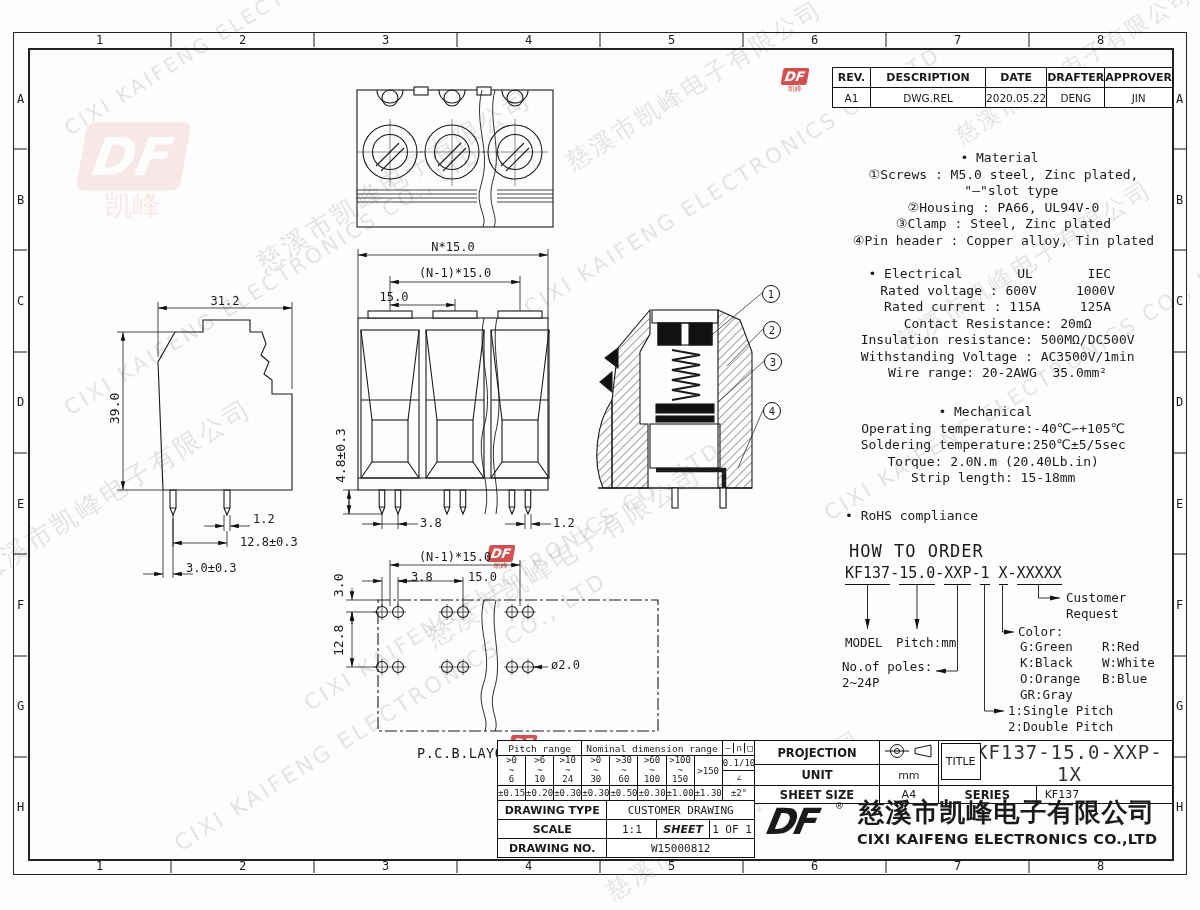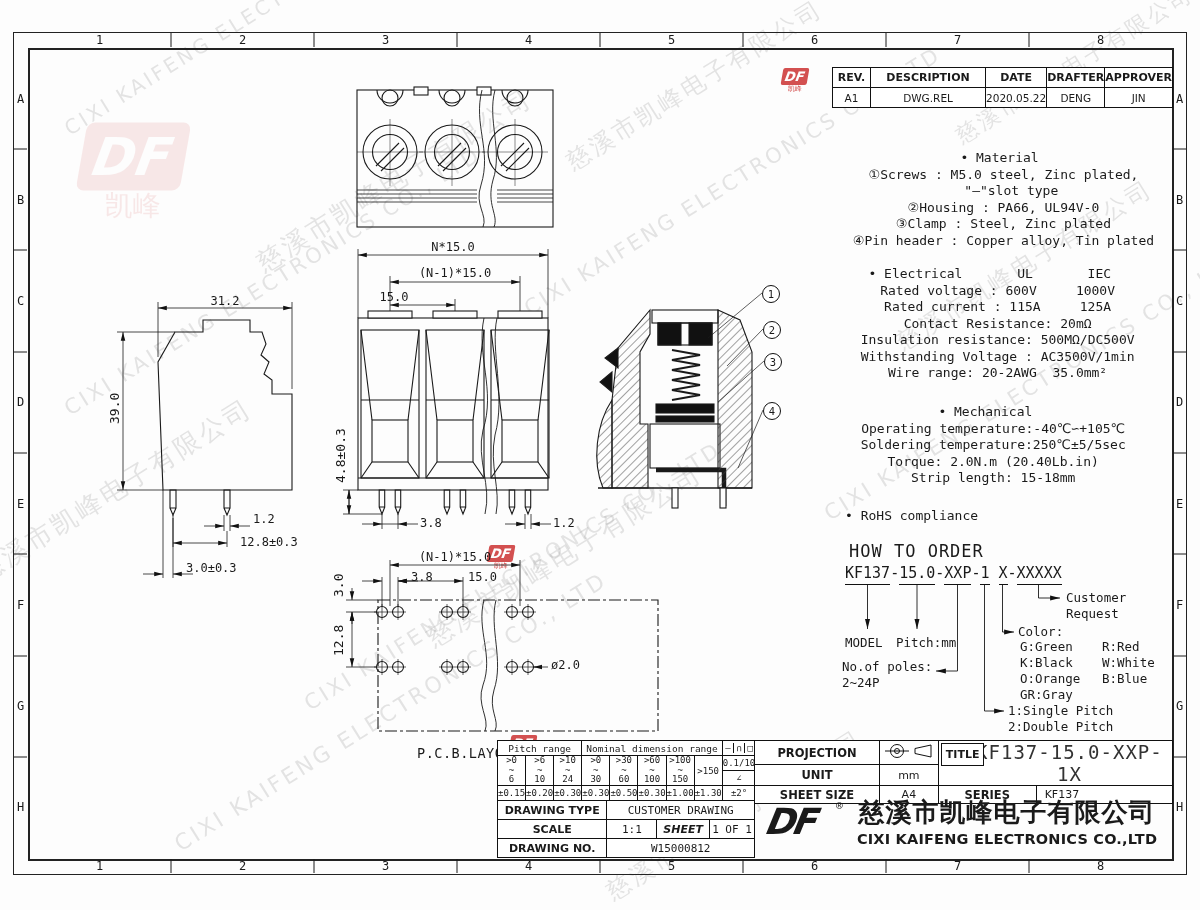--- a/index.html
+++ b/index.html
@@ -51,22 +51,22 @@
   .symcell span:first-child{border-left:none;}
   .info{left:497px;top:800px;width:258px;font-size:11px;}
   .info td{height:18px;}
   .info .lb{font-weight:bold;font-size:11px;font-family:"DejaVu Sans",sans-serif;}
   .rev{left:832px;top:48px;width:341px;font-size:10.5px;font-family:"DejaVu Sans",sans-serif;margin-top:19px;}
   .rev td{height:19px;}
   .rev .h{font-weight:bold;font-size:11px;}
   .tb{left:754px;top:740px;width:419px;font-size:11px;font-family:"DejaVu Sans",sans-serif;}
   .tb .lb{font-weight:bold;font-size:11.5px;}
   .title-cell{position:relative;}
-  .title-mini{position:absolute;left:2px;top:2px;border:1.5px solid #111;font-weight:bold;
-              font-size:11px;padding:4px 4px;background:#fff;}
+  .title-mini{position:absolute;left:2px;top:2px;border:1.5px solid #111;font-weight:normal;
+              font-size:11px;padding:11px 4px;background:#fff;}
   .title-big{font-family:"DejaVu Sans Mono",monospace;font-size:19px;letter-spacing:1px;color:#333;padding-left:28px;}
   
   .company{position:absolute;left:754px;top:793px;width:419px;height:65px;z-index:4;}
   .logo{position:absolute;left:14px;top:8px;font:italic 900 36px "DejaVu Sans",sans-serif;
         transform:skewX(-12deg);letter-spacing:-3px;}
   .reg{position:absolute;left:82px;top:6px;font-size:11px;}
   .cname{position:absolute;left:92px;top:2px;width:322px;text-align:center;font-weight:bold;
          font-size:26px;letter-spacing:1px;font-family:"DejaVu Sans",sans-serif;}
   .ename{position:absolute;left:92px;top:38px;width:322px;text-align:center;font-weight:bold;
          font-size:14.5px;font-family:"DejaVu Sans",sans-serif;letter-spacing:.2px;}

